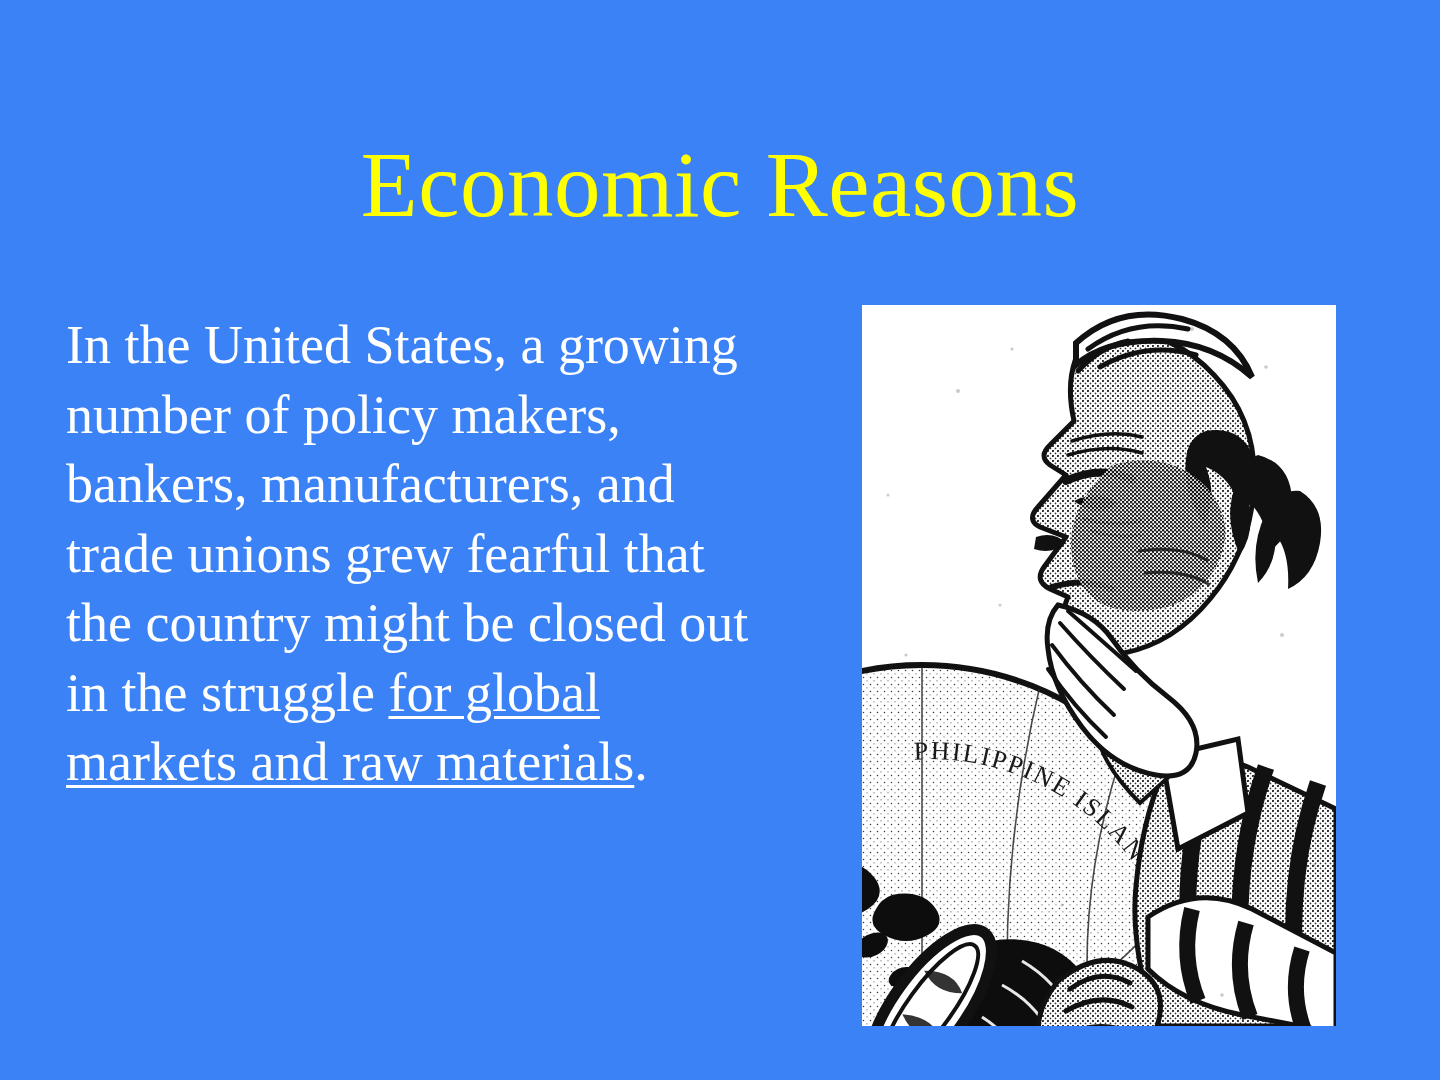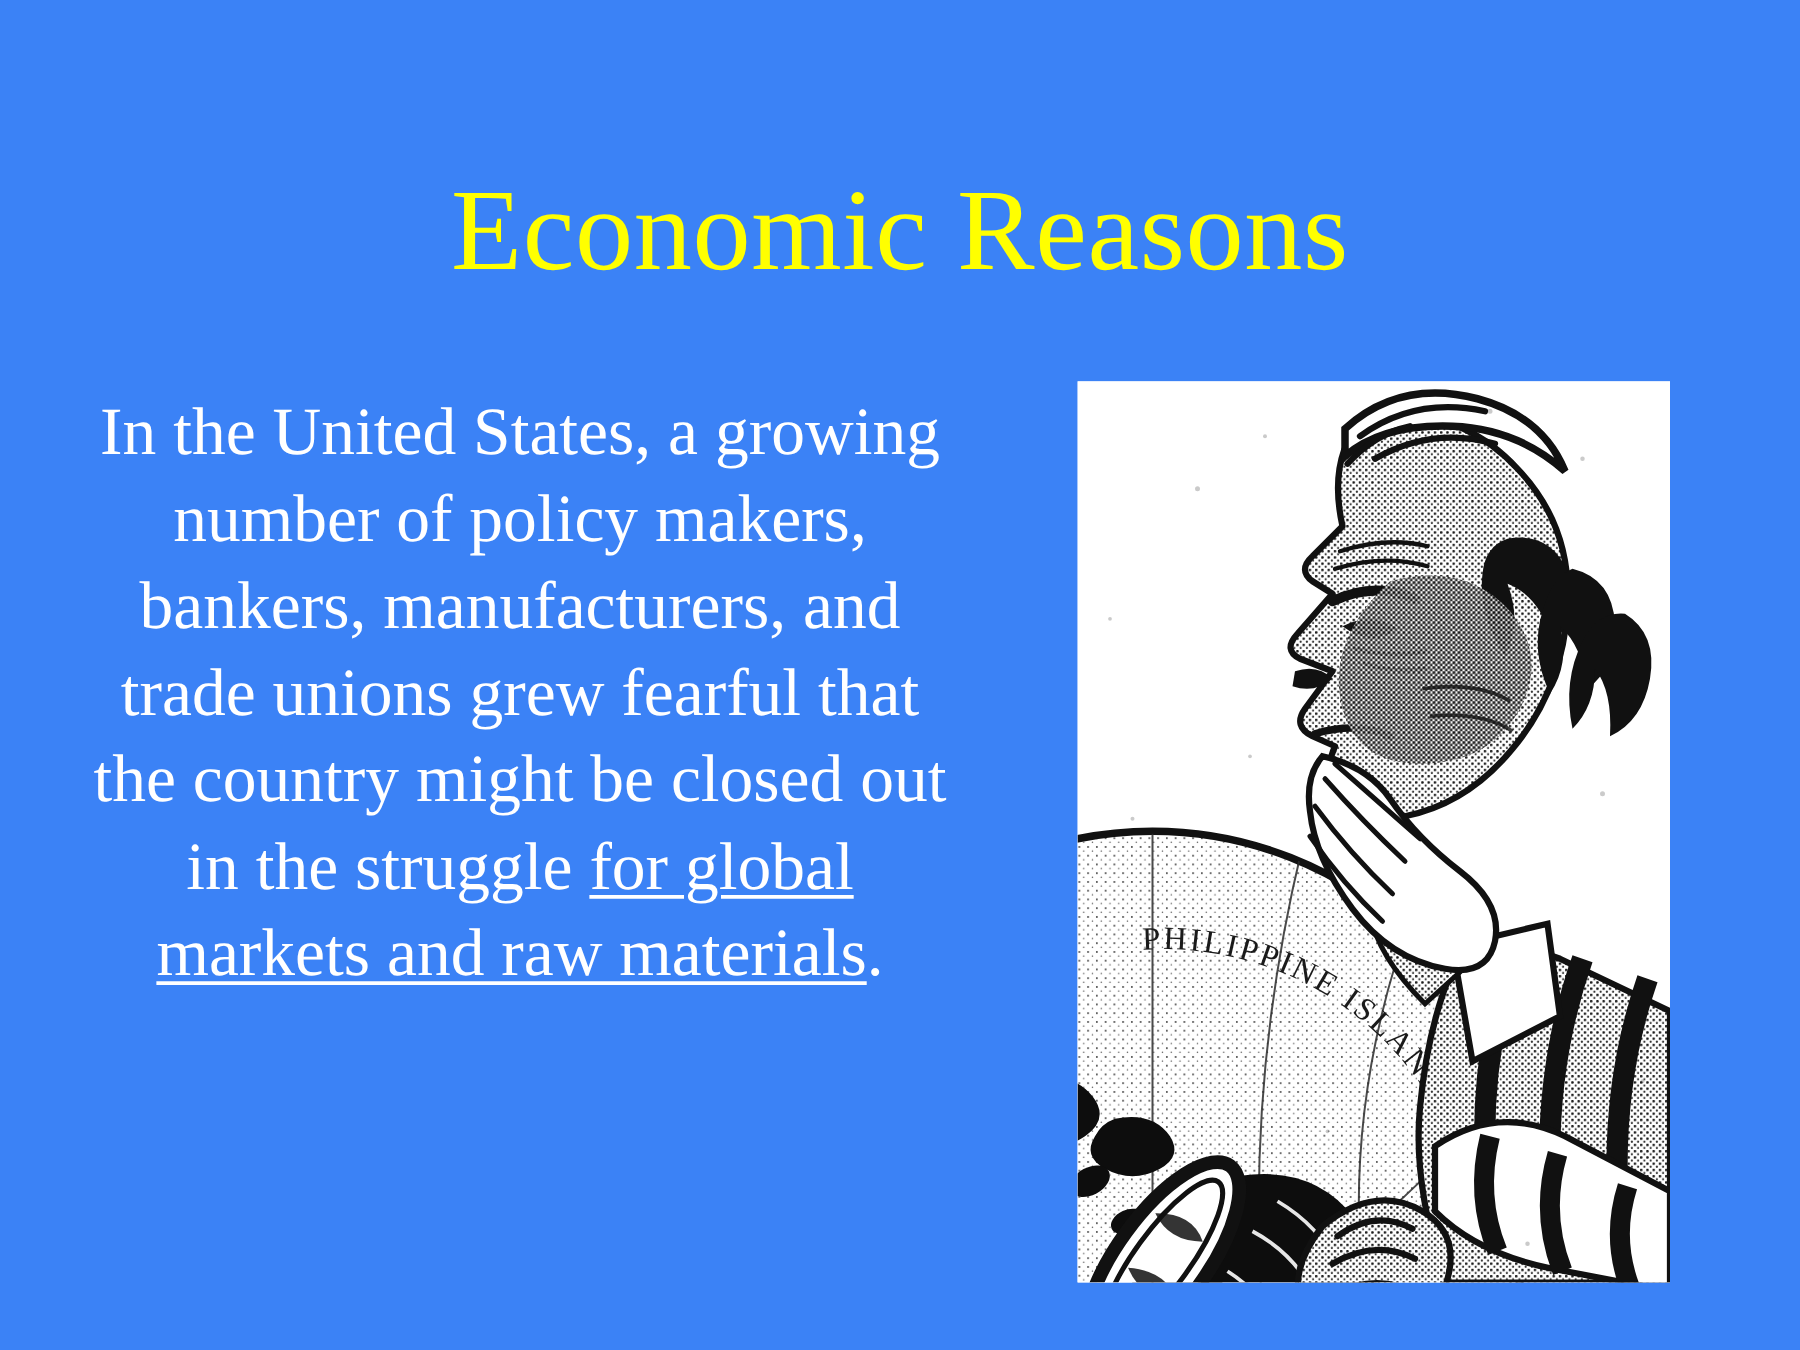--- a/index.html
+++ b/index.html
@@ -36,21 +36,21 @@
 
   
   #body-block {
     position: absolute;
     left: 66px;
     top: 311px;
     width: 700px;
     color: #FFFFFF;
     font-size: 54px;
     line-height: 69.5px;
-    text-align: center;
+    text-align: left;
   }
   #body-block .u {
     text-decoration: underline;
     text-underline-offset: 5px;
     text-decoration-thickness: 3px;
   }
 
   
   #cartoon-frame {
     position: absolute;

